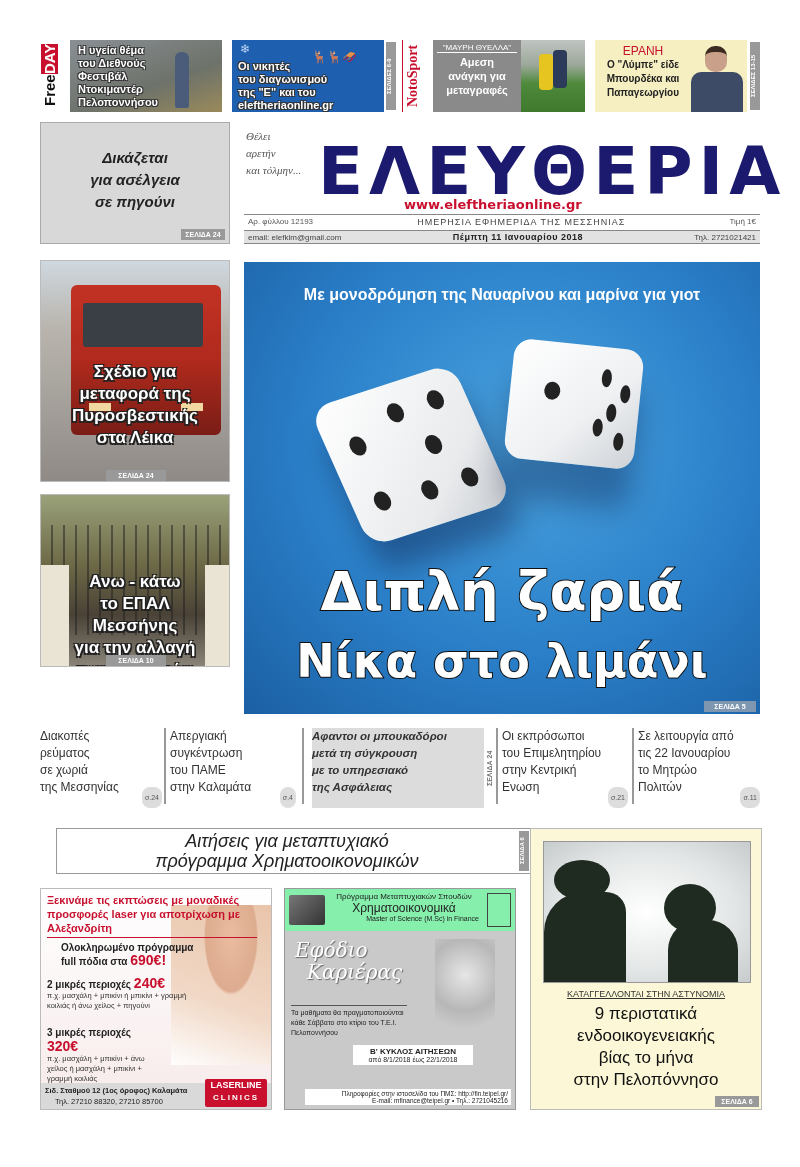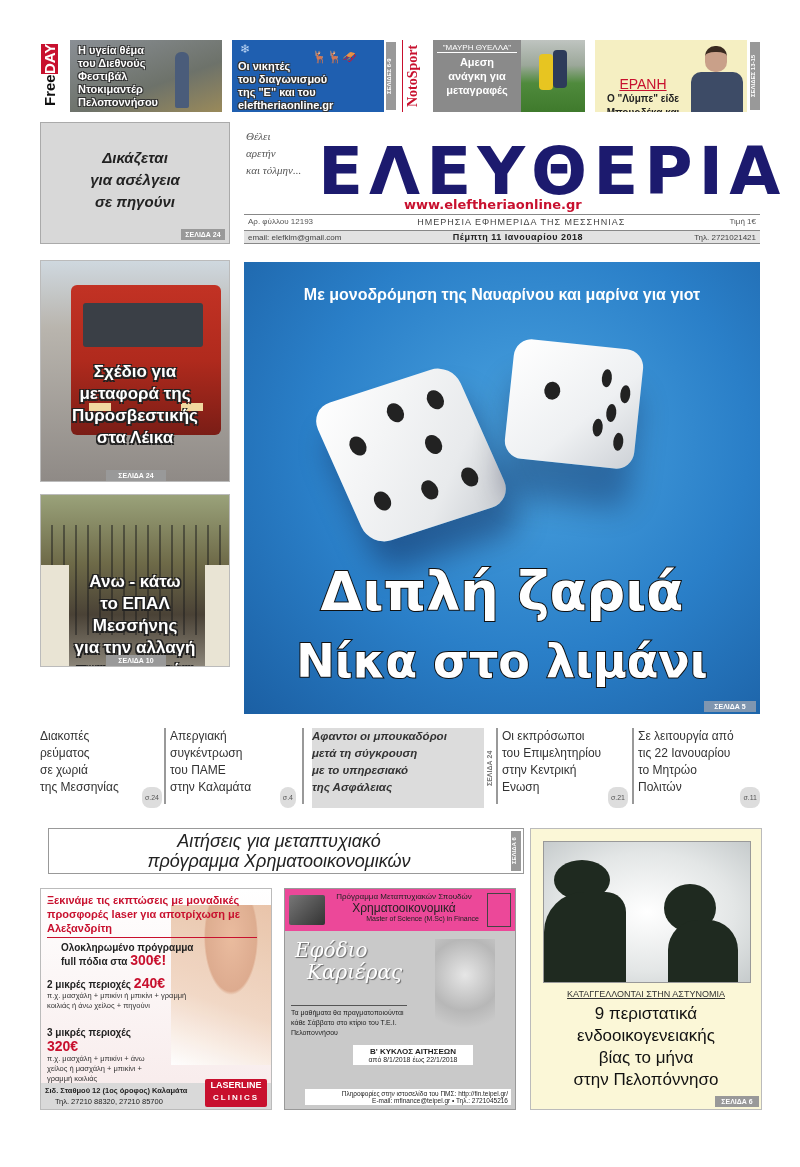--- a/index.html
+++ b/index.html
@@ -79,21 +79,21 @@
     <div style="font-size:11px;font-weight:bold;line-height:14px;">μεταγραφές</div>
   </div>
 </div>
 
 <div class="teaser" style="left:595px;top:40px;width:152px;height:72px;background:#f5efc2;">
   <div class="abs" style="left:92px;top:4px;width:58px;height:68px;">
     <div class="abs" style="left:18px;top:2px;width:22px;height:26px;background:#c9a089;border-radius:10px;border-top:6px solid #3a2a20;"></div>
     <div class="abs" style="left:4px;top:28px;width:52px;height:40px;background:#3d4b66;border-radius:10px 10px 0 0;"></div>
   </div>
   <div class="abs" style="left:0;top:4px;width:96px;text-align:center;">
-    <div style="font-size:14px;color:#c8102e;text-decoration:underline;margin-top:32px;">ΕΡΑΝΗ</div>
+    <div style="font-size:12px;color:#c8102e;">ΕΡΑΝΗ</div>
     <div style="font-size:10px;font-weight:bold;line-height:14px;">Ο "Λύμπε" είδε</div>
     <div style="font-size:10px;font-weight:bold;line-height:14px;">Μπουρδέκα και</div>
     <div style="font-size:10px;font-weight:bold;line-height:14px;">Παπαγεωργίου</div>
   </div>
 </div>
 <div class="vflag" style="left:750px;top:42px;width:10px;height:68px;font-size:6px;transform:rotate(180deg);">ΣΕΛΙΔΕΣ 13-15</div>
 
 <div class="abs" style="left:40px;top:122px;width:190px;height:122px;background:#d8d8d8;border:1px solid #aaa;">
   <div class="abs" style="left:0;right:0;top:24px;text-align:center;font-style:italic;font-weight:bold;font-size:15px;line-height:22px;color:#222;">
     <div>Δικάζεται</div>
@@ -209,55 +209,55 @@
 </div>
 <div class="vdiv" style="left:632px;"></div>
 <div class="brief" style="left:638px;width:124px;">
   <div>Σε λειτουργία από</div>
   <div>τις 22 Ιανουαρίου</div>
   <div>το Μητρώο</div>
   <div>Πολιτών</div>
   <span class="pg">σ.11</span>
 </div>
 
-<div class="abs" style="left:48px;top:828px;width:476px;height:46px;border:1px solid #999;">
+<div class="abs" style="left:56px;top:828px;width:476px;height:46px;border:1px solid #999;">
   <div class="abs" style="left:0;right:14px;top:2px;text-align:center;font-style:italic;font-size:18px;line-height:20px;color:#222;">
     <div>Αιτήσεις για μεταπτυχιακό</div>
     <div>πρόγραμμα Χρηματοοικονομικών</div>
   </div>
   <div class="vflag" style="right:2px;top:2px;width:10px;height:40px;font-size:6px;transform:rotate(180deg);">ΣΕΛΙΔΑ 6</div>
 </div>
 
 <div class="ad" style="left:40px;top:888px;width:232px;height:222px;background:linear-gradient(180deg,#fff 0%,#f7eaea 100%);border:1px solid #bbb;">
   <div class="abs" style="left:130px;top:16px;width:100px;height:160px;background:radial-gradient(ellipse at 60% 20%,#e9b99a 0%,#dca88a 30%,transparent 32%),linear-gradient(200deg,#e8c2a6 0%,#f1d7c4 60%,#fff 100%);opacity:0.95;"></div>
   <div class="abs" style="left:6px;top:4px;width:210px;font-size:11px;line-height:14px;color:#c8102e;font-weight:bold;border-bottom:1px solid #c8102e;padding-bottom:2px;">Ξεκινάμε τις εκπτώσεις με μοναδικές προσφορές laser για αποτρίχωση με Αλεξανδρίτη</div>
   <div class="abs" style="left:20px;top:52px;font-size:10px;font-weight:bold;line-height:13px;">
     <div>Ολοκληρωμένο πρόγραμμα</div>
-    <div><span>full πόδια στα</span> <span style="color:#c8102e;font-size:14px;">300€!</span></div>
+    <div><span>full πόδια στα</span> <span style="color:#c8102e;font-size:14px;">690€!</span></div>
   </div>
   <div class="abs" style="left:6px;top:86px;width:150px;">
     <div style="font-size:10px;font-weight:bold;"><span>2 μικρές περιοχές</span> <span style="color:#c8102e;font-size:14px;">240€</span></div>
     <div style="font-size:7.5px;line-height:10px;color:#333;">π.χ. μασχάλη + μπικίνι ή μπικίνι + γραμμή κοιλιάς ή άνω χείλος + πηγούνι</div>
   </div>
   <div class="abs" style="left:6px;top:138px;width:110px;">
     <div style="font-size:10px;font-weight:bold;"><span>3 μικρές περιοχές</span> <span style="color:#c8102e;font-size:14px;">320€</span></div>
     <div style="font-size:7.5px;line-height:10px;color:#333;">π.χ. μασχάλη + μπικίνι + άνω χείλος ή μασχάλη + μπικίνι + γραμμή κοιλιάς</div>
   </div>
   <div class="abs" style="left:0;bottom:0;width:100%;height:26px;background:#d9d9d9;">
     <div class="abs" style="left:4px;top:3px;font-size:7.5px;font-weight:bold;">Σιδ. Σταθμού 12 (1ος όροφος) Καλαμάτα</div>
     <div class="abs" style="left:14px;top:14px;font-size:7.5px;">Τηλ. 27210 88320, 27210 85700</div>
   </div>
   <div class="abs" style="right:4px;bottom:2px;width:62px;height:28px;background:#c8102e;color:#fff;text-align:center;font-weight:bold;border-radius:2px;">
     <div style="font-size:9px;line-height:13px;">LASERLINE</div>
     <div style="font-size:8px;line-height:12px;letter-spacing:2px;">CLINICS</div>
   </div>
 </div>
 
 <div class="ad" style="left:284px;top:888px;width:232px;height:222px;background:#c9c9c9;border:1px solid #999;">
-  <div class="abs" style="left:0;top:0;width:100%;height:42px;background:#ec4899;">
+  <div class="abs" style="left:0;top:0;width:100%;height:42px;background:#86efac;">
     <div class="abs" style="left:4px;top:6px;width:36px;height:30px;background:linear-gradient(135deg,#777,#333);border-radius:2px;"></div>
     <div class="abs" style="left:44px;top:3px;width:150px;text-align:center;">
       <div style="font-size:8px;">Πρόγραμμα Μεταπτυχιακών Σπουδών</div>
       <div style="font-size:12px;">Χρηματοοικονομικά</div>
       <div style="font-size:7px;text-align:right;">Master of Science (M.Sc) in Finance</div>
     </div>
     <div class="abs" style="right:4px;top:4px;width:24px;height:34px;border:1px solid #444;"></div>
   </div>
   <div class="abs" style="left:10px;top:50px;font-family:'DejaVu Serif',serif;font-style:italic;color:#fff;text-shadow:1px 1px 1px #666;">
     <div style="font-size:20px;line-height:22px;">Εφόδιο</div>

